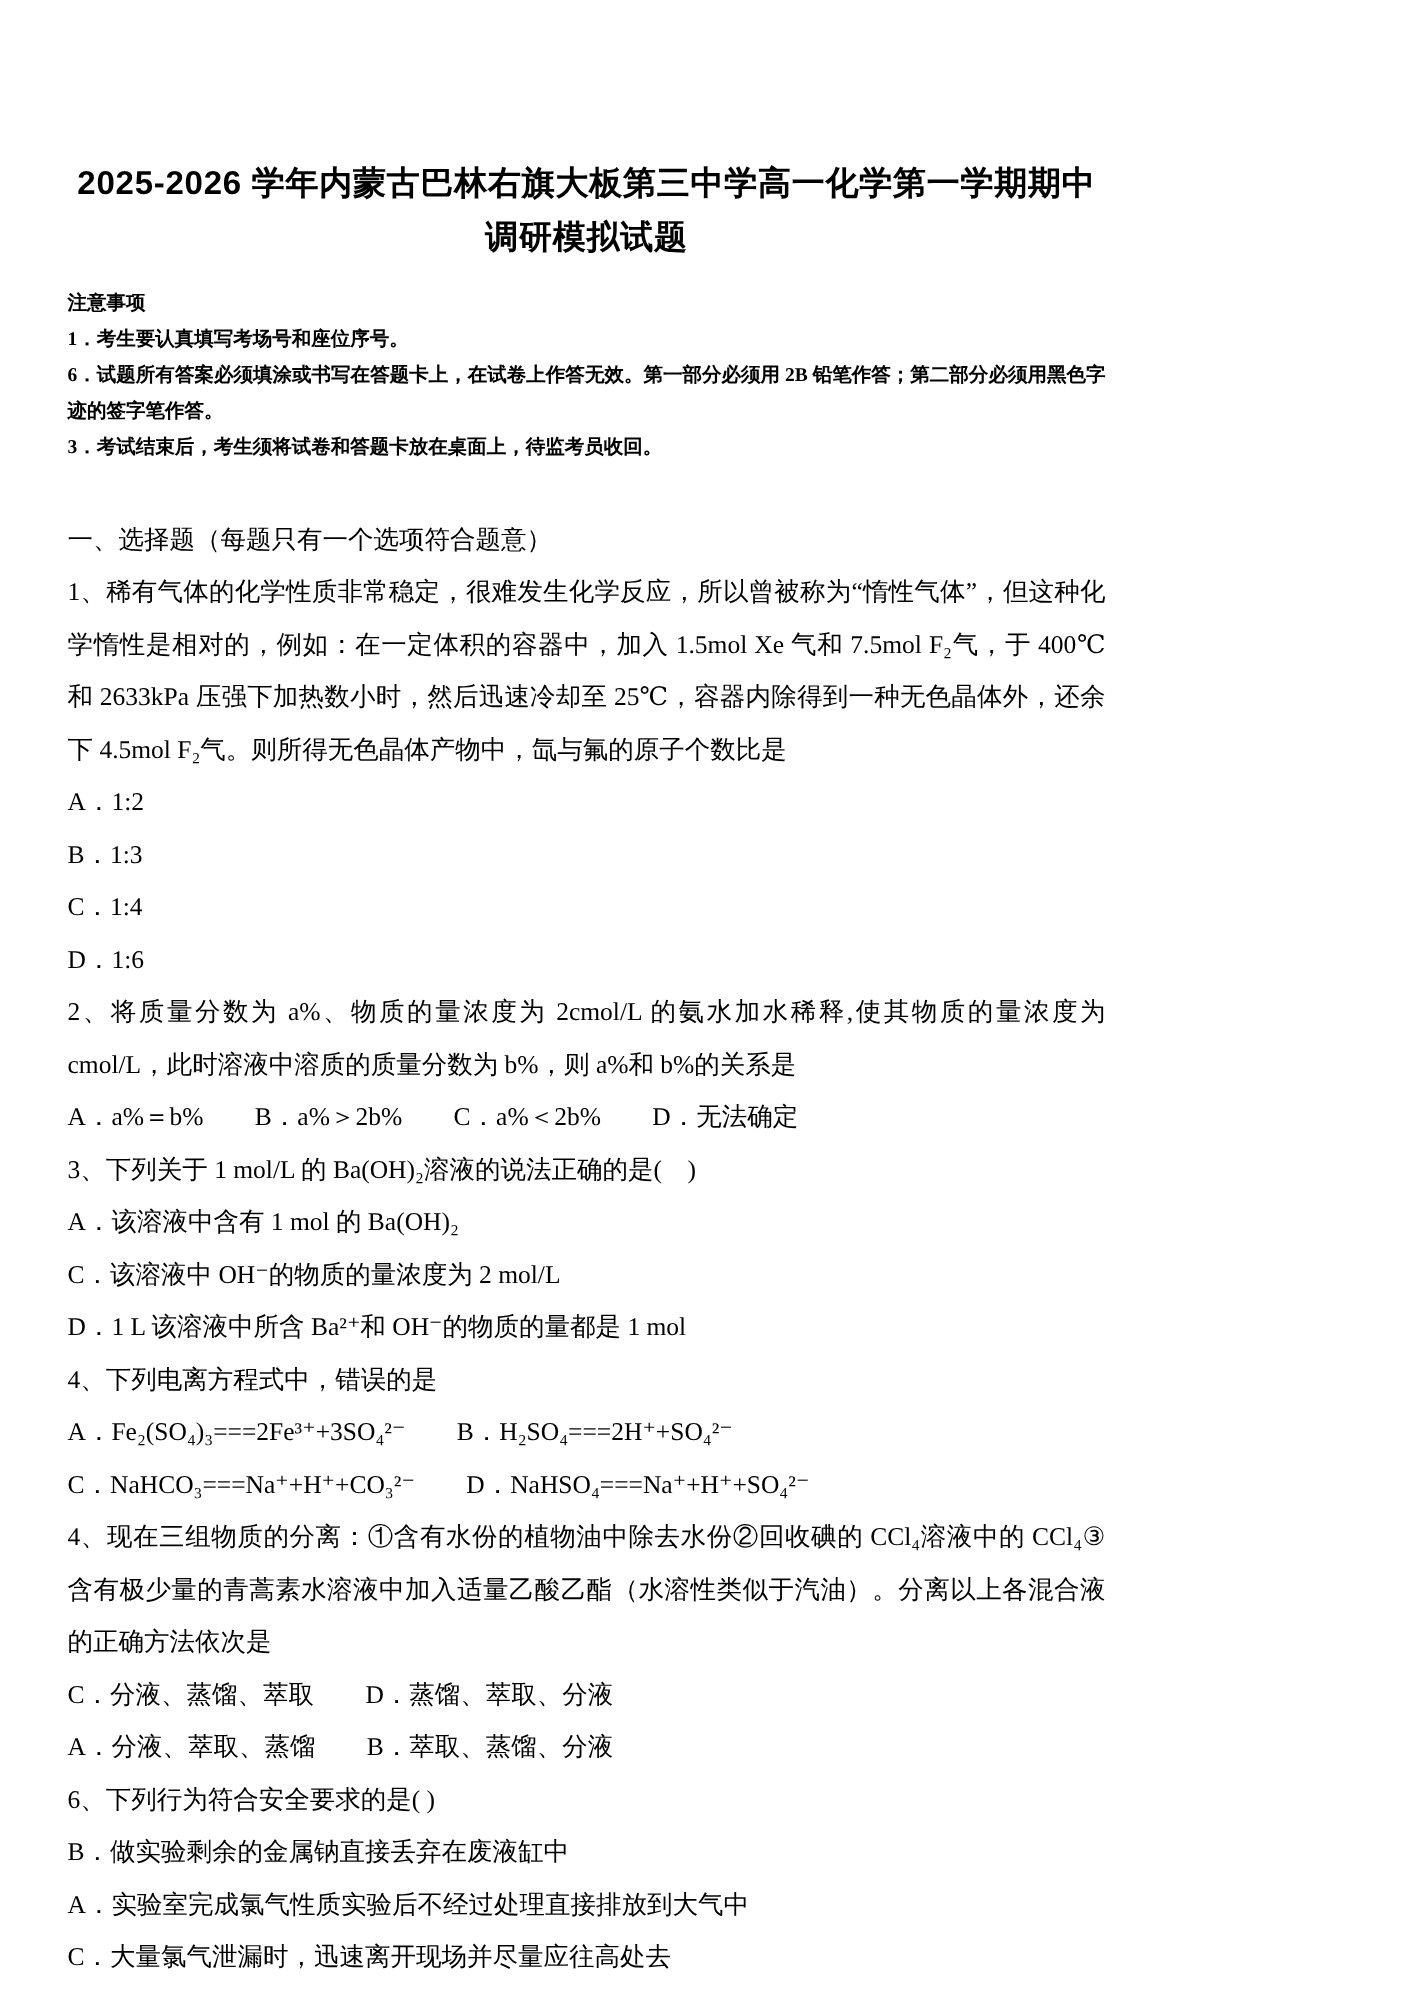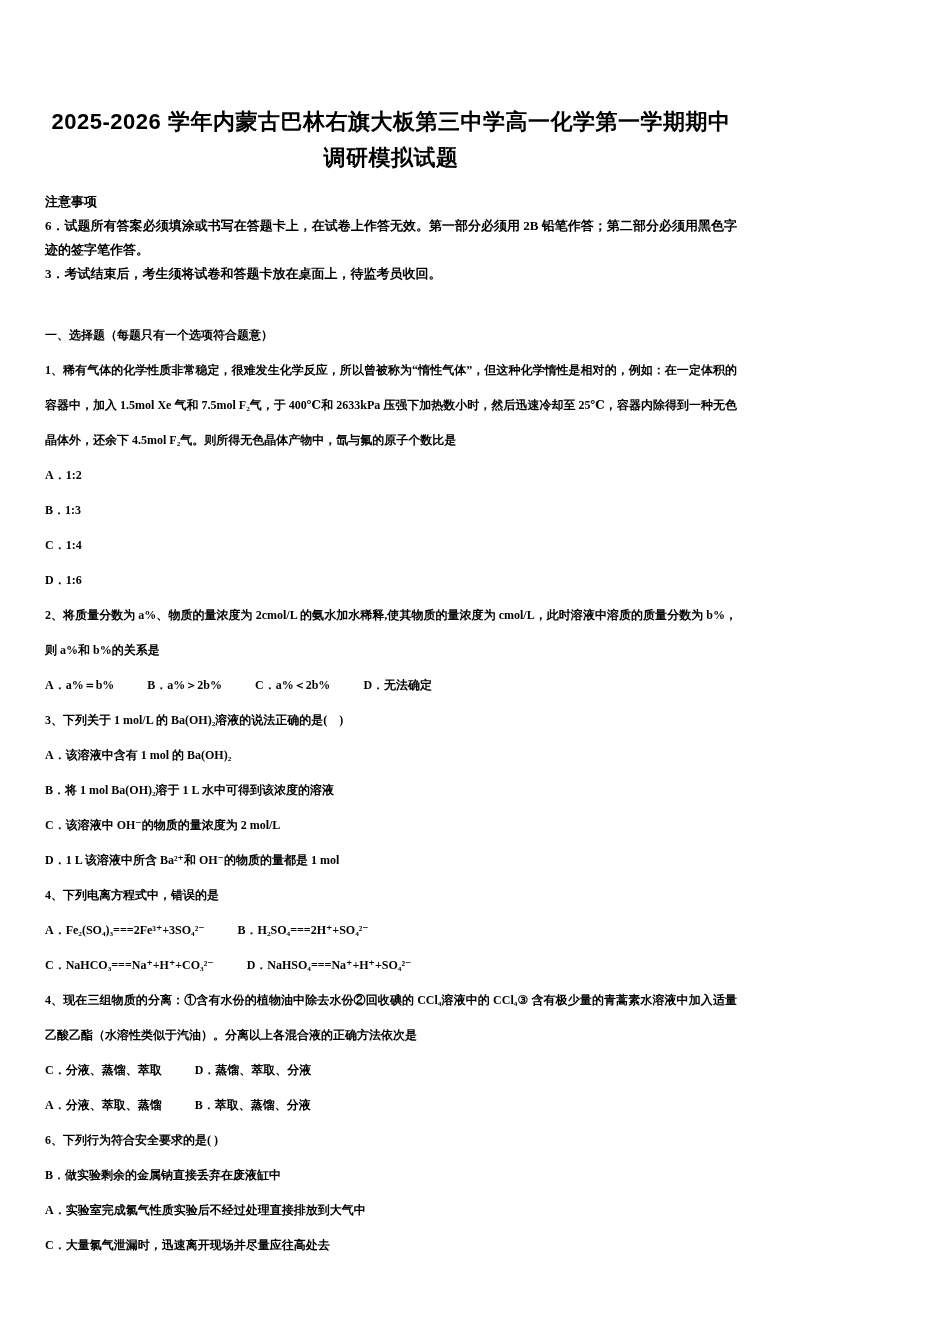--- a/index.html
+++ b/index.html
@@ -32,23 +32,23 @@
     font-size: 13px;
     line-height: 24px;
     font-weight: 600;
     text-align: justify;
   }
   .questions {
     margin-top: 32px;
   }
   .questions p {
     margin: 0;
-    font-size: 12px;
+    font-size: 17px;
     line-height: 35px;
-    font-weight: 700;
+    font-weight: 400;
   }
   .section-heading {
     font-weight: 700;
   }
   .stem {
     text-align: justify;
   }
   .opt-row span {
     display: inline-block;
     margin-right: 30px;
@@ -59,20 +59,21 @@
 </style>
 </head>
 <body>
 
 <div class="page">
 
   <h1 class="title">2025-2026 学年内蒙古巴林右旗大板第三中学高一化学第一学期期中调研模拟试题</h1>
 
   <div class="notice">
     <p>注意事项</p>
+    <p>1．考生要认真填写考场号和座位序号。</p>
     <p>6．试题所有答案必须填涂或书写在答题卡上，在试卷上作答无效。第一部分必须用 2B 铅笔作答；第二部分必须用黑色字迹的签字笔作答。</p>
     <p>3．考试结束后，考生须将试卷和答题卡放在桌面上，待监考员收回。</p>
   </div>
 
   <div class="questions">
     <p class="section-heading">一、选择题（每题只有一个选项符合题意）</p>
 
     <div>
       <p class="stem">1、稀有气体的化学性质非常稳定，很难发生化学反应，所以曾被称为“惰性气体”，但这种化学惰性是相对的，例如：在一定体积的容器中，加入 1.5mol Xe 气和 7.5mol F₂气，于 400℃和 2633kPa 压强下加热数小时，然后迅速冷却至 25℃，容器内除得到一种无色晶体外，还余下 4.5mol F₂气。则所得无色晶体产物中，氙与氟的原子个数比是</p>
       <p>A．1:2</p>
@@ -87,21 +88,20 @@
         <span>A．a%＝b%</span>
         <span>B．a%＞2b%</span>
         <span>C．a%＜2b%</span>
         <span>D．无法确定</span>
       </p>
     </div>
 
     <div>
       <p class="stem">3、下列关于 1 mol/L 的 Ba(OH)₂溶液的说法正确的是(　)</p>
       <p>A．该溶液中含有 1 mol 的 Ba(OH)₂</p>
-      <p>B．将 1 mol Ba(OH)₂溶于 1 L 水中可得到该浓度的溶液</p>
       <p>C．该溶液中 OH⁻的物质的量浓度为 2 mol/L</p>
       <p>D．1 L 该溶液中所含 Ba²⁺和 OH⁻的物质的量都是 1 mol</p>
     </div>
 
     <div>
       <p class="stem">4、下列电离方程式中，错误的是</p>
       <p class="opt-row">
         <span>A．Fe₂(SO₄)₃===2Fe³⁺+3SO₄²⁻</span>
         <span>B．H₂SO₄===2H⁺+SO₄²⁻</span>
       </p>

